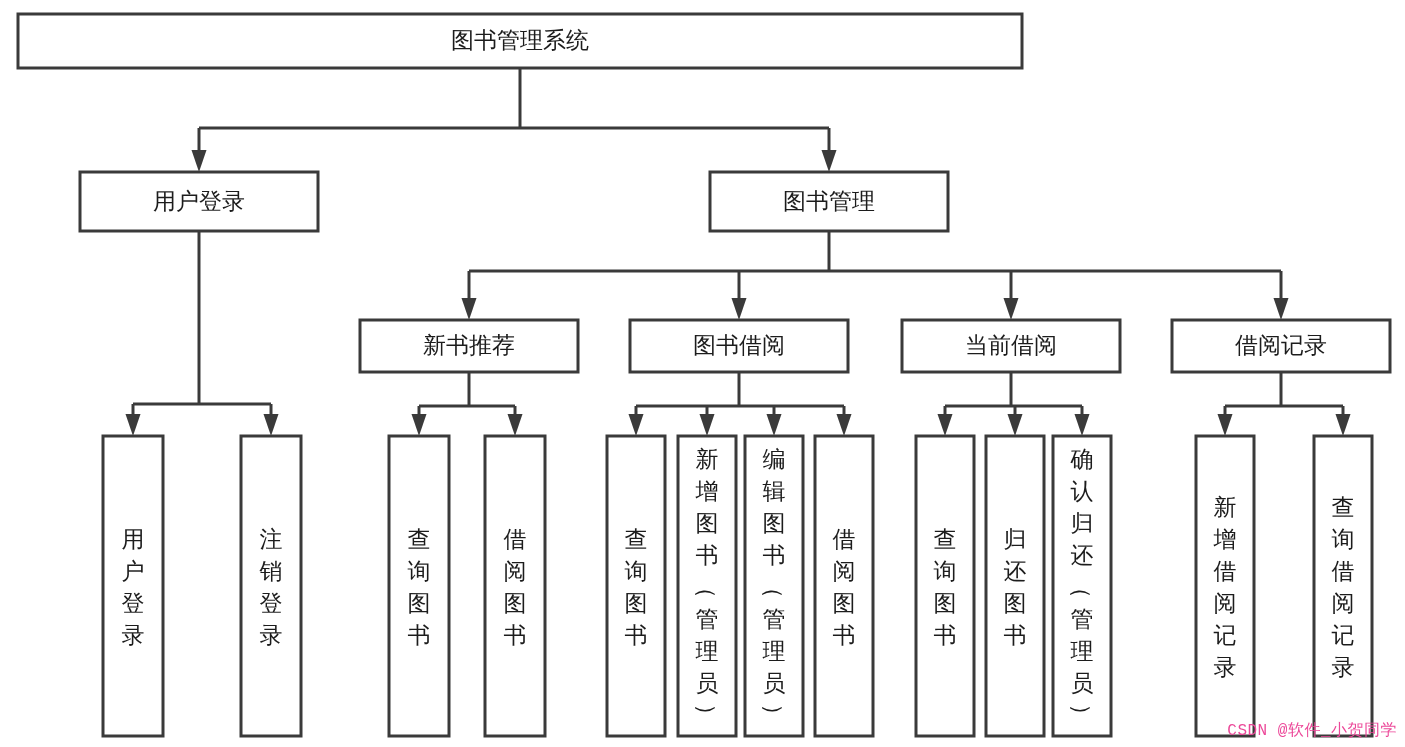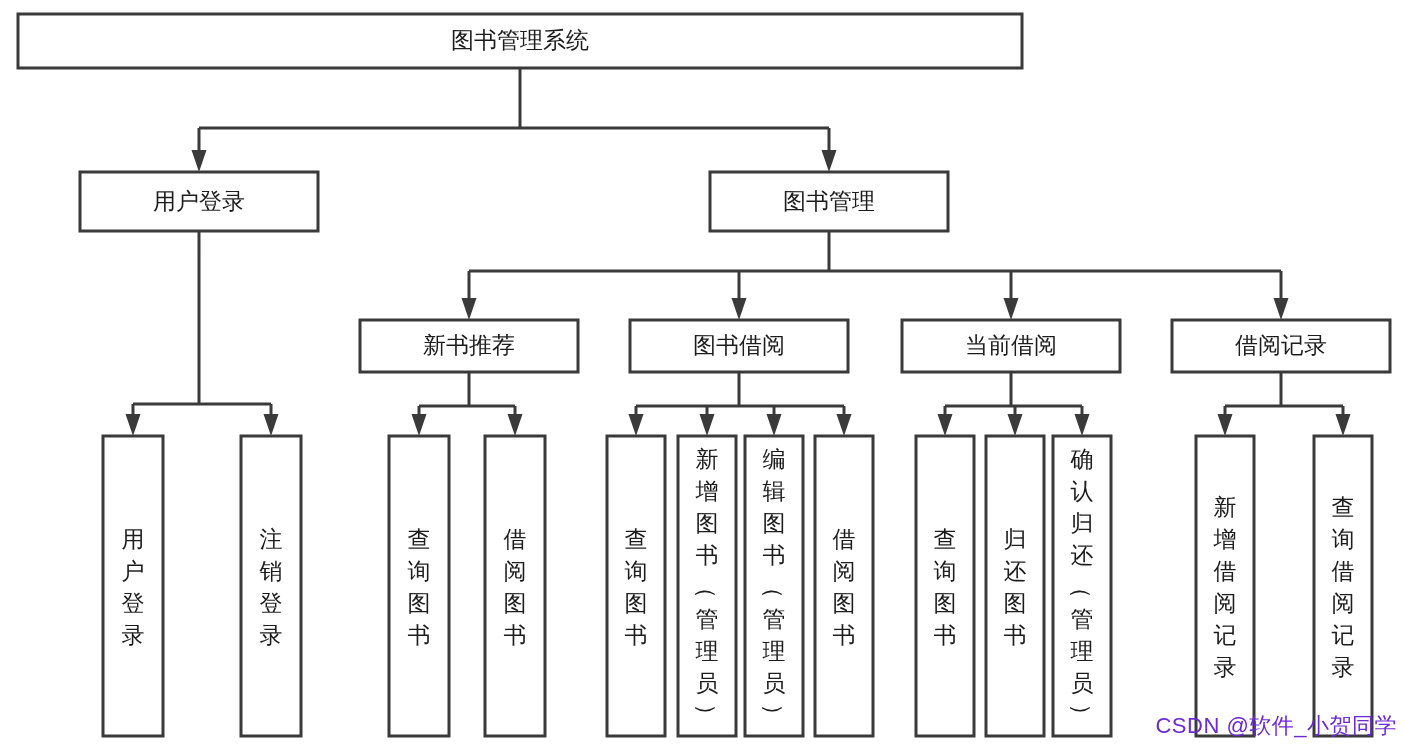--- a/index.html
+++ b/index.html
@@ -52,23 +52,23 @@
   .node-label-v {
     font-family: "Liberation Sans", "DejaVu Sans", sans-serif;
     font-size: 23px;
     fill: #1c1c1c;
     text-anchor: middle;
   }
   .watermark-text {
     position: absolute;
     right: 8px;
     bottom: 6px;
-    font-family: Liberation Sans, sans-serif;
-    font-size: 22px;
-    color: #6d28d9;
+    font-family: Liberation Mono, monospace;
+    font-size: 16px;
+    color: #ec4899;
     letter-spacing: 0.5px;
     white-space: nowrap;
     user-select: none;
     pointer-events: none;
   }
 </style>
 </head>
 <body>
 
 <div id="diagram-root">

